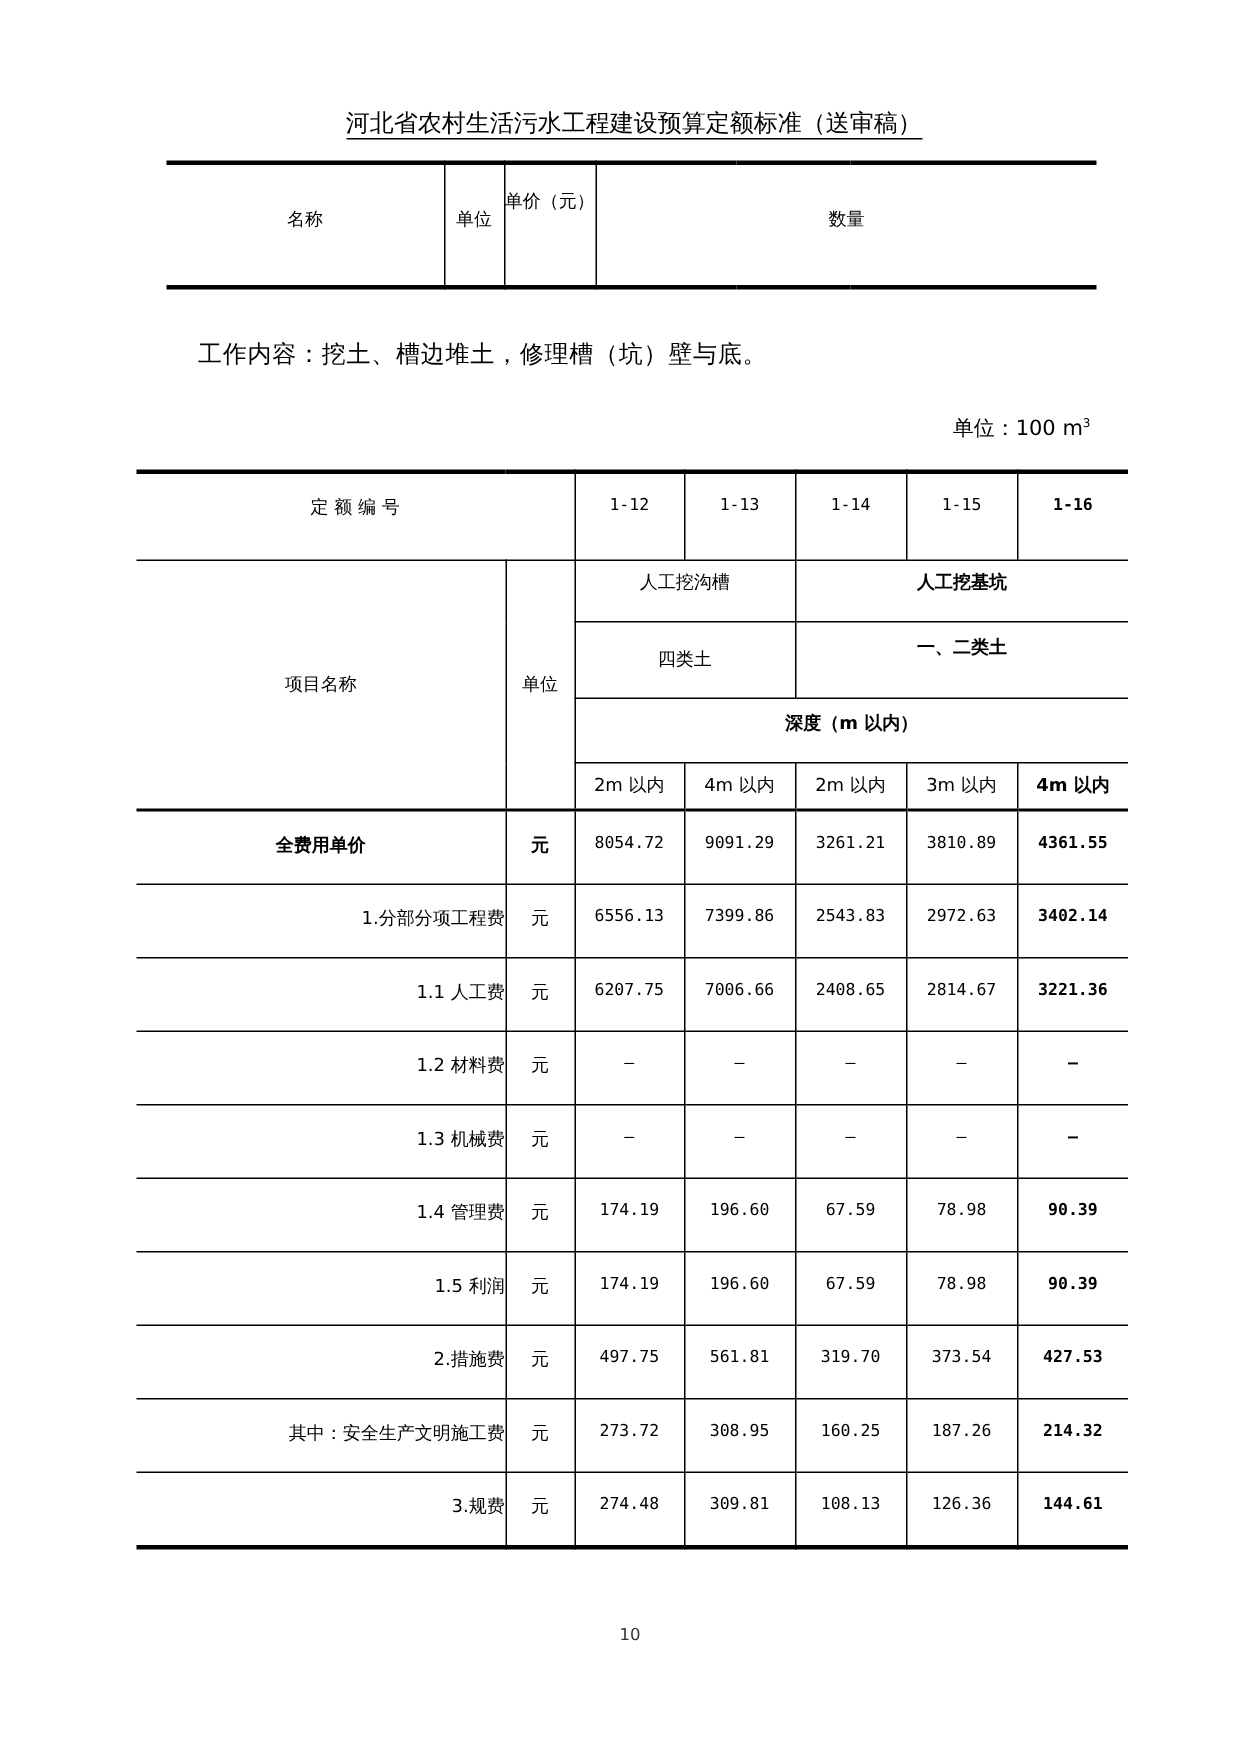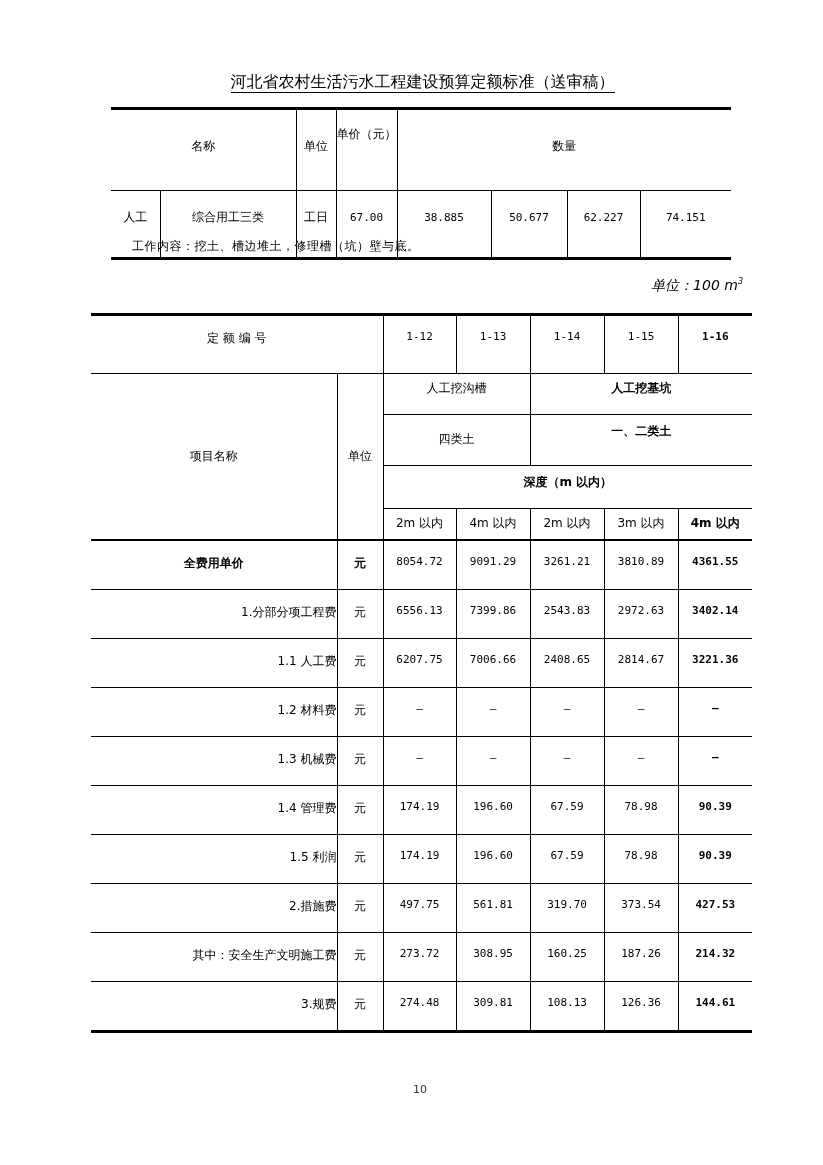--- a/index.html
+++ b/index.html
@@ -12,22 +12,22 @@
   td { border:1px solid #000; padding:0; font-size:12px; text-align:center; vertical-align:top; }
   .mono { font-family:"DejaVu Sans Mono","Liberation Mono", monospace; font-size:11px; }
   
   #t1 { left:111px; top:107px; width:620px; border-top:3px solid #000; border-bottom:3px solid #000; }
   #t1 td { border-left:1px solid #000; border-right:1px solid #000; }
   #t1 tr td:first-child { border-left:none; }
   #t1 tr td:last-child { border-right:none; }
   #t1 .hdr td { height:64px; }
   #t1 .hdr td.mid { vertical-align:middle; padding-bottom:8px; }
   #t1 .row td { height:52px; vertical-align:middle; padding-bottom:14px; }
-  .work { left:132px; top:238px; font-size:12px; letter-spacing:0.5px; }
-  .unit { right:80px; top:277px; font-size:14px;font-style:italic; }
+  .work { left:132px; top:226px; font-size:16px; letter-spacing:0.5px; }
+  .unit { right:96px; top:277px; font-size:14px; }
   .unit sup { font-size:8px; }
   
   #t2 { left:91px; top:313px; width:661px; border-top:3px solid #000; border-bottom:3px solid #000; }
   #t2 td { vertical-align:top; padding-top:14px; }
   #t2 tr td:first-child { border-left:none; }
   #t2 tr td:last-child { border-right:none;font-weight:bold; }
   #t2 td.lft { text-align:right; padding-left:2px; }
   #t2 td.ind { text-align:right; padding-left:50px; }
   #t2 td.bold { font-weight:bold; }
   #t2 td.vm { vertical-align:middle; padding-top:0; }
@@ -51,30 +51,20 @@
       <col style="width:73px">
       <col style="width:91px">
     </colgroup>
   <tbody>
       <tr class="hdr">
     <td colspan="2" class="mid">名称</td>
     <td class="mid">单位</td>
     <td style="padding-top:16px">单价（元）</td>
     <td colspan="4" class="mid">数量</td>
   </tr>
-  <tr class="row">
-    <td>人工</td>
-    <td>综合用工三类</td>
-    <td>工日</td>
-    <td class="mono">67.00</td>
-    <td class="mono">38.885</td>
-    <td class="mono">50.677</td>
-    <td class="mono">62.227</td>
-    <td class="mono">74.151</td>
-  </tr>
 </tbody>
   </table>
 
 <div class="abs work">工作内容：挖土、槽边堆土，修理槽（坑）壁与底。</div>
 <div class="abs unit"><span>单位：100 m</span><sup>3</sup></div>
 
 <table id="t2">
   <colgroup>
       <col style="width:246px">
       <col style="width:46px">

